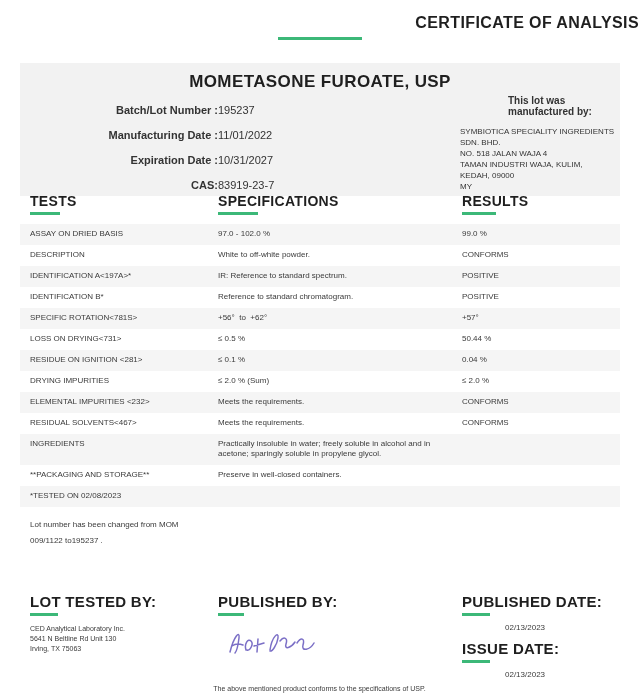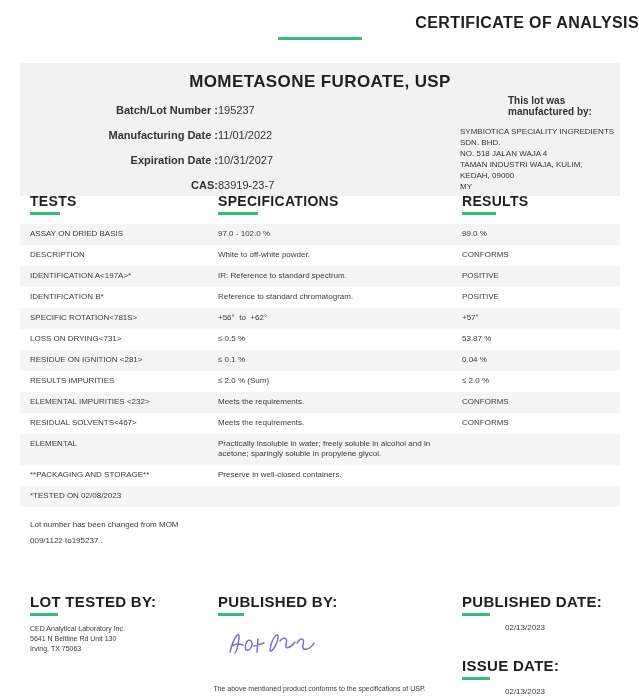--- a/index.html
+++ b/index.html
@@ -43,21 +43,21 @@
   .t-row .spec { padding-right:14px; }
   .lot-note { margin-top:10px; padding-left:10px; width:190px; font-size:8px; line-height:16px; color:#3a3a3a; }
 
   
   .footer-grid { position:absolute; top:593px; left:20px; width:600px; display:grid; grid-template-columns:188px 244px 1fr; padding-left:10px; }
   .f-heading { font-size:15px; font-weight:bold; color:#1f1f1f; letter-spacing:0.3px; }
   .f-bar { width:28px; margin-top:3px; }
   .lab-address { margin-top:8px; font-size:7px; line-height:10px; color:#3a3a3a; }
   .sig-wrap { margin-top:6px; margin-left:6px; }
   .date-value { margin-top:7px; font-size:8px; color:#3a3a3a;padding-left:43px; }
-  .issue-block { margin-top:25px; }
+  .issue-block { margin-top:8px; }
 
   .bottom-note { position:absolute; top:685px; left:0; width:100%; text-align:center; font-size:7px; color:#3a3a3a; }
 </style>
 </head>
 <body>
 
 <div class="page">
 
   <div class="doc-header">
     <div class="doc-title">CERTIFICATE OF ANALYSIS</div>
@@ -135,44 +135,44 @@
         <div class="result">POSITIVE</div>
       </div>
       <div class="t-row alt">
         <div class="test">SPECIFIC ROTATION&lt;781S&gt;</div>
         <div class="spec">+56°&nbsp; to &nbsp;+62°</div>
         <div class="result">+57°</div>
       </div>
       <div class="t-row">
         <div class="test">LOSS ON DRYING&lt;731&gt;</div>
         <div class="spec">≤ 0.5 %</div>
-        <div class="result">53.87 %</div>
+        <div class="result">50.44 %</div>
       </div>
       <div class="t-row alt">
         <div class="test">RESIDUE ON IGNITION &lt;281&gt;</div>
         <div class="spec">≤ 0.1 %</div>
         <div class="result">0.04 %</div>
       </div>
       <div class="t-row">
-        <div class="test">RESULTS IMPURITIES</div>
+        <div class="test">DRYING IMPURITIES</div>
         <div class="spec">≤ 2.0 % (Sum)</div>
         <div class="result">≤ 2.0 %</div>
       </div>
       <div class="t-row alt">
         <div class="test">ELEMENTAL IMPURITIES &lt;232&gt;</div>
         <div class="spec">Meets the requirements.</div>
         <div class="result">CONFORMS</div>
       </div>
       <div class="t-row">
         <div class="test">RESIDUAL SOLVENTS&lt;467&gt;</div>
         <div class="spec">Meets the requirements.</div>
         <div class="result">CONFORMS</div>
       </div>
       <div class="t-row alt">
-        <div class="test">ELEMENTAL</div>
+        <div class="test">INGREDIENTS</div>
         <div class="spec">Practically insoluble in water; freely soluble in alcohol and in acetone; sparingly soluble in propylene glycol.</div>
         <div class="result"></div>
       </div>
       <div class="t-row">
         <div class="test">**PACKAGING AND STORAGE**</div>
         <div class="spec">Preserve in well-closed containers.</div>
         <div class="result"></div>
       </div>
       <div class="t-row alt">
         <div class="test">*TESTED ON 02/08/2023</div>

